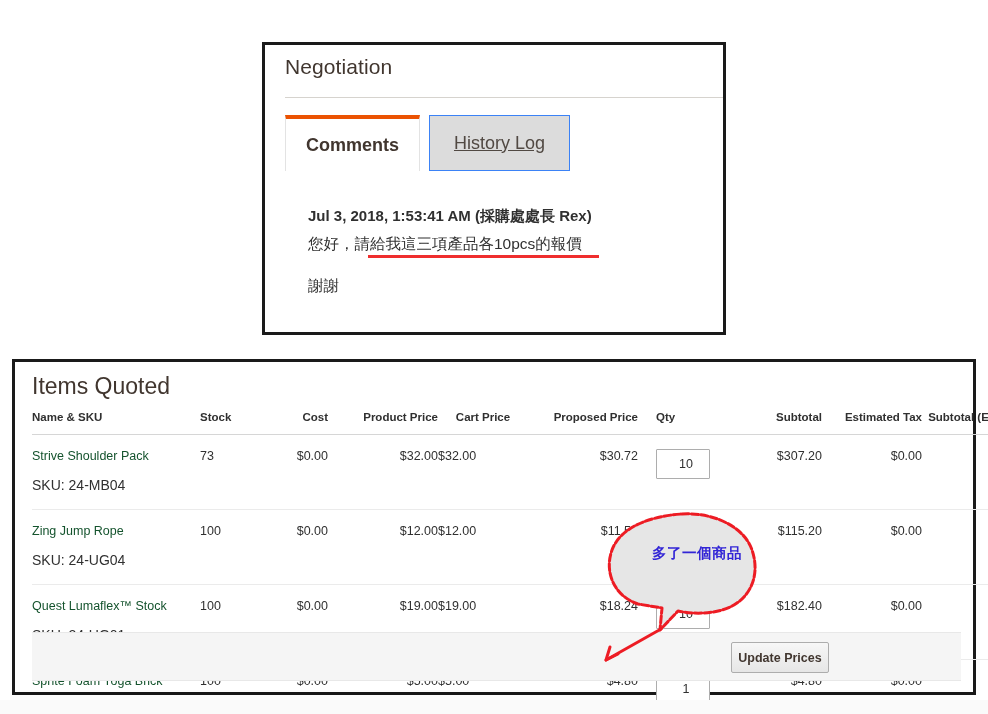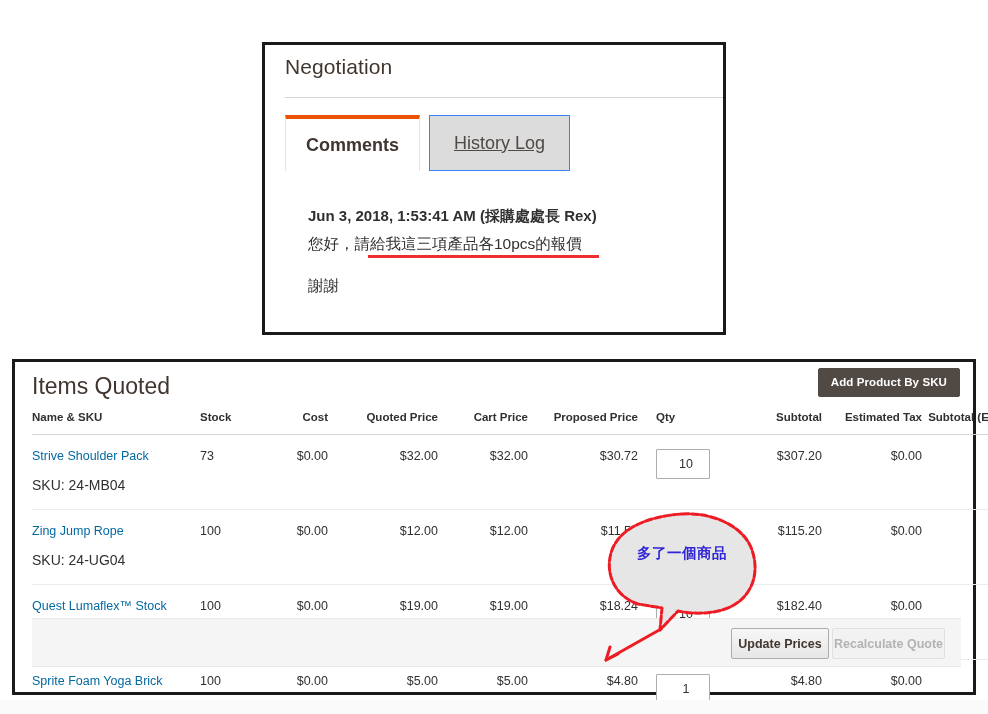--- a/index.html
+++ b/index.html
@@ -174,31 +174,31 @@
     padding: 14px 0 16px 0;
     border-bottom: 1px solid #ebebeb;
     vertical-align: top;
   }
   #quote-table tbody tr:last-child td { border-bottom: 1px solid #ebebeb; }
 
   .col-name   { width: 168px; text-align: left; }
   .col-stock  { width: 60px;  text-align: left; padding-right: 2px !important; }
   .col-cost   { width: 68px;  text-align: right; }
   .col-catalog{ width: 110px; text-align: right; }
-  .col-cart   { width: 90px;  text-align: right; }
+  .col-cart   { width: 90px;  }
   .col-proposed{width: 110px; text-align: right; }
   .col-qty    { width: 92px;  text-align: left; padding-left: 18px !important; }
   .col-subtotal{width: 92px;  text-align: right; }
   .col-tax    { width: 100px; text-align: right; }
   .col-subex  { width: 112px; text-align: right; }
 
   thead .col-qty { padding-left: 18px !important; margin-top: 19px; }
 
   .prod-name {
-    color: #0369a1;
+    color: #14532d;
     font-size: 12.5px;
     text-decoration: none;
     cursor: pointer;
     display: block;
   }
   .prod-sku {
     color: #303030;
     font-size: 14px;
     margin-top: 14px;
     display: block;
@@ -213,21 +213,21 @@
     color: #303030;
     text-align: center;
     padding: 0 7px 0 13px;
     line-height: 28px;
     display: inline-block;
   }
 
   
   #items-footer {
     position: absolute;
-    left: 17px; bottom: 25px;
+    left: 17px; bottom: 11px;
     width: 929px; height: 49px;
     background: #f5f5f5;
     border-top: 1px solid #e8e8e8;
     border-bottom: 1px solid #e8e8e8;
   }
   .footer-btn {
     position: absolute;
     top: 9px;
     height: 31px;
     border-radius: 2px;
@@ -260,21 +260,21 @@
     position: absolute;
     left: 604px; top: 512px;
     width: 152px; height: 108px;
     pointer-events: none;
   }
   #callout svg { display: block; overflow: visible; }
   #callout-text {
     position: absolute;
     left: 18px; top: 32px;
     width: 120px;
-    text-align: center;
+    text-align: right;
     font-size: 14.5px;
     font-weight: bold;
     color: #3225d6;
     font-family: "DejaVu Sans", sans-serif;
     white-space: nowrap;
     letter-spacing: .5px;
   }
 
   
   #bottom-strip {
@@ -297,44 +297,43 @@
     <div id="tabs">
       <div class="tab" id="tab-comments">
         <span>Comments</span>
       </div>
       <div class="tab" id="tab-history">
         <span>History Log</span>
       </div>
     </div>
 
     <div id="comment-block">
-      <div id="comment-meta">Jun 3, 2018, 1:53:41 AM (採購處處長 Rex)</div>
+      <div id="comment-meta">Jul 3, 2018, 1:53:41 AM (採購處處長 Rex)</div>
       <div id="comment-body-wrap">
         <div id="comment-body">您好，請給我這三項產品各10pcs的報價</div>
         <div id="comment-underline"></div>
       </div>
       <div id="comment-signoff">謝謝</div>
     </div>
   </div>
 
   <div id="items-panel">
     <div id="items-inner">
 
       <div id="items-header-row">
         <div id="items-title">Items Quoted</div>
-        <div id="add-product-btn">Add Product By SKU</div>
       </div>
 
       <table id="quote-table">
         <thead>
           <tr>
             <th class="col-name">Name &amp; SKU</th>
             <th class="col-stock">Stock</th>
             <th class="col-cost">Cost</th>
-            <th class="col-catalog">Quoted Price</th>
+            <th class="col-catalog">Product Price</th>
             <th class="col-cart">Cart Price</th>
             <th class="col-proposed">Proposed Price</th>
             <th class="col-qty">Qty</th>
             <th class="col-subtotal">Subtotal</th>
             <th class="col-tax">Estimated Tax</th>
             <th class="col-subex">Subtotal (Excl. Tax)</th>
 
           </tr>
         </thead>
         <tbody id="quote-tbody">
@@ -396,21 +395,20 @@
               <td class="col-qty"><span class="qty-input">1</span></td>
               <td class="col-subtotal">$4.80</td>
               <td class="col-tax">$0.00</td>
               <td class="col-subex">$4.80</td>
             </tr>
           </tbody>
       </table>
 
       <div id="items-footer">
         <div class="footer-btn" id="update-prices-btn">Update Prices</div>
-        <div class="footer-btn" id="recalculate-btn">Recalculate Quote</div>
       </div>
 
     </div>
   </div>
 
   <div id="callout">
     <svg width="180" height="140" viewBox="0 0 180 140">
       <path d="M78,2 C108,0 140,14 148,38 C157,64 146,90 118,98
                C104,102 88,102 74,99
                L56,118 L58,96

